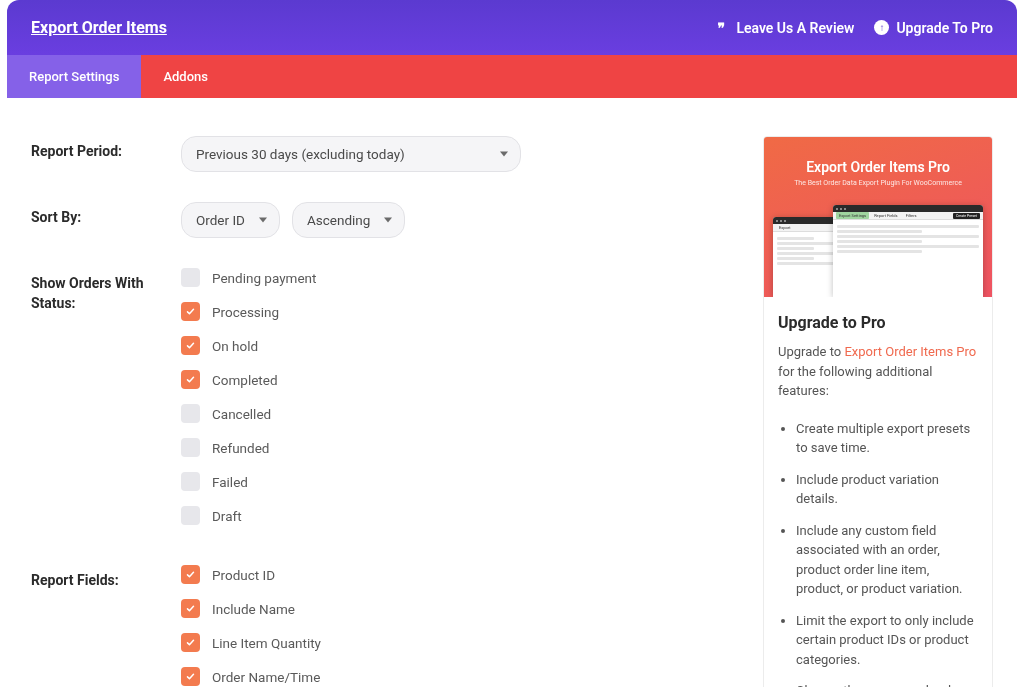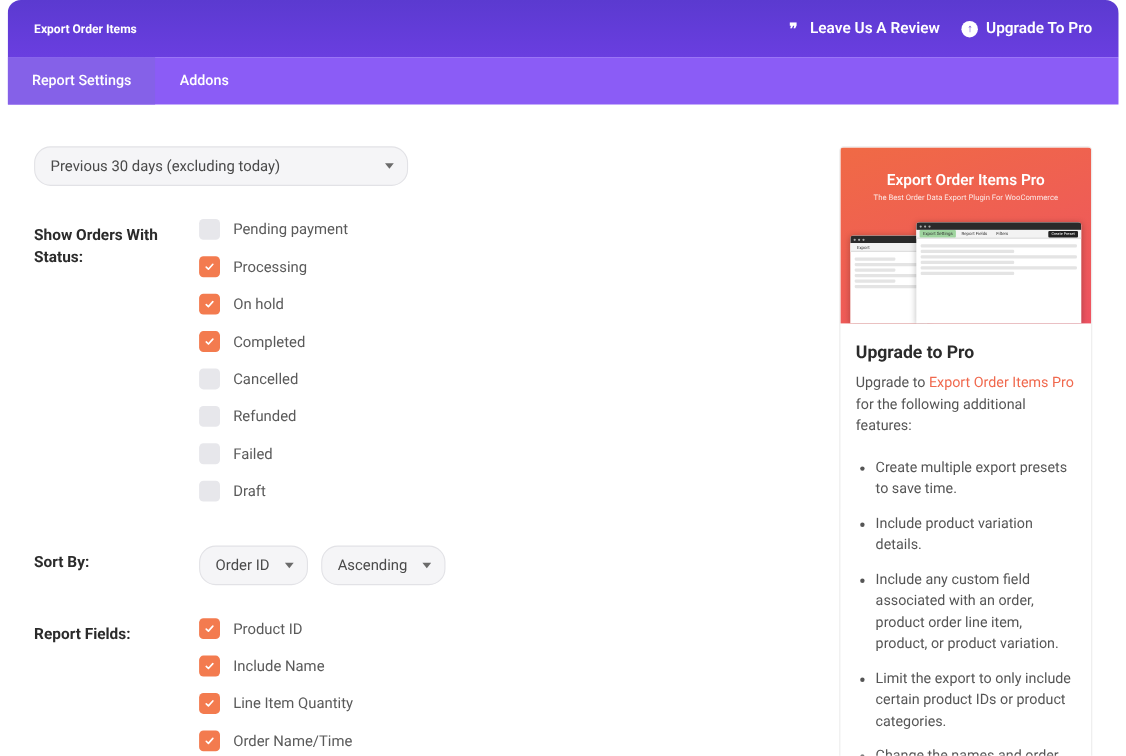--- a/index.html
+++ b/index.html
@@ -19,36 +19,36 @@
 }
 .header {
   background: #5b3ad0;
   background: linear-gradient(180deg, #5b3ad0 0%, #6a3ee0 100%);
   color: #fff;
   padding: 18px 24px;
   display: flex;
   justify-content: space-between;
   align-items: center;
 }
-.header .title { font-weight: 700; font-size: 11px; }
+.header .title { font-weight: 700; font-size: 16px; text-decoration: underline; }
 .header .links { display: flex; gap: 20px; align-items: center; }
 .header .links a {
   color: #fff; text-decoration: none; font-size: 14px; font-weight: 600;
   display: inline-flex; align-items: center; gap: 7px;
 }
 .header .icon {
   display: inline-flex; align-items: center; justify-content: center;
   width: 16px; height: 16px; font-size: 14px;
 }
 .header .icon-circle {
   background: #fff; color: #5b3ad0; border-radius: 50%;
   width: 15px; height: 15px; font-size: 10px; font-weight: 900;
 }
 .tabs {
-  background: #8b5cf6;
+  background: #ef4444;
   display: flex;
 }
 .tabs .tab {
   padding: 14px 22px;
   font-size: 13px;
   color: #fff;
   font-weight: 500;
   cursor: pointer;
 }
 .tabs .tab.active { background: #8561e8; }
@@ -186,91 +186,92 @@
 
   <div class="tabs">
     <div class="tab active">Report Settings</div>
     <div class="tab">Addons</div>
   </div>
 
   <div class="content">
     <div class="main">
 
       <div class="row">
+        <div class="label">Report Period:</div>
         <div class="field">
           <div class="select-box wide">
             <span>Previous 30 days (excluding today)</span>
             <span class="caret"></span>
           </div>
-        </div>
-      </div>
-
-      <div class="row" style="margin-bottom:40px;">
-        <div class="label">Show Orders With Status:</div>
-        <div class="field">
-          <div class="checkbox-list" id="status-list">
-              <div class="checkbox-item">
-                <span class="checkbox-box"></span>
-                <span class="checkbox-label">Pending payment</span>
-              </div>
-              <div class="checkbox-item">
-                <span class="checkbox-box checked">
-                  <svg class="check-svg" viewBox="0 0 12 12">
-                    <path d="M2 6.5 L4.6 9 L10 3" stroke="#fff" stroke-width="2" fill="none" stroke-linecap="round" stroke-linejoin="round"></path>
-                  </svg>
-                </span>
-                <span class="checkbox-label">Processing</span>
-              </div>
-              <div class="checkbox-item">
-                <span class="checkbox-box checked">
-                  <svg class="check-svg" viewBox="0 0 12 12">
-                    <path d="M2 6.5 L4.6 9 L10 3" stroke="#fff" stroke-width="2" fill="none" stroke-linecap="round" stroke-linejoin="round"></path>
-                  </svg>
-                </span>
-                <span class="checkbox-label">On hold</span>
-              </div>
-              <div class="checkbox-item">
-                <span class="checkbox-box checked">
-                  <svg class="check-svg" viewBox="0 0 12 12">
-                    <path d="M2 6.5 L4.6 9 L10 3" stroke="#fff" stroke-width="2" fill="none" stroke-linecap="round" stroke-linejoin="round"></path>
-                  </svg>
-                </span>
-                <span class="checkbox-label">Completed</span>
-              </div>
-              <div class="checkbox-item">
-                <span class="checkbox-box"></span>
-                <span class="checkbox-label">Cancelled</span>
-              </div>
-              <div class="checkbox-item">
-                <span class="checkbox-box"></span>
-                <span class="checkbox-label">Refunded</span>
-              </div>
-              <div class="checkbox-item">
-                <span class="checkbox-box"></span>
-                <span class="checkbox-label">Failed</span>
-              </div>
-              <div class="checkbox-item">
-                <span class="checkbox-box"></span>
-                <span class="checkbox-label">Draft</span>
-              </div>
-            </div>
         </div>
       </div>
 
       <div class="row">
         <div class="label">Sort By:</div>
         <div class="field inline-selects">
           <div class="select-box" style="min-width:92px;">
             <span>Order ID</span>
             <span class="caret"></span>
           </div>
           <div class="select-box" style="min-width:100px;">
             <span>Ascending</span>
             <span class="caret"></span>
           </div>
+        </div>
+      </div>
+
+      <div class="row" style="margin-bottom:40px;">
+        <div class="label">Show Orders With Status:</div>
+        <div class="field">
+          <div class="checkbox-list" id="status-list">
+              <div class="checkbox-item">
+                <span class="checkbox-box"></span>
+                <span class="checkbox-label">Pending payment</span>
+              </div>
+              <div class="checkbox-item">
+                <span class="checkbox-box checked">
+                  <svg class="check-svg" viewBox="0 0 12 12">
+                    <path d="M2 6.5 L4.6 9 L10 3" stroke="#fff" stroke-width="2" fill="none" stroke-linecap="round" stroke-linejoin="round"></path>
+                  </svg>
+                </span>
+                <span class="checkbox-label">Processing</span>
+              </div>
+              <div class="checkbox-item">
+                <span class="checkbox-box checked">
+                  <svg class="check-svg" viewBox="0 0 12 12">
+                    <path d="M2 6.5 L4.6 9 L10 3" stroke="#fff" stroke-width="2" fill="none" stroke-linecap="round" stroke-linejoin="round"></path>
+                  </svg>
+                </span>
+                <span class="checkbox-label">On hold</span>
+              </div>
+              <div class="checkbox-item">
+                <span class="checkbox-box checked">
+                  <svg class="check-svg" viewBox="0 0 12 12">
+                    <path d="M2 6.5 L4.6 9 L10 3" stroke="#fff" stroke-width="2" fill="none" stroke-linecap="round" stroke-linejoin="round"></path>
+                  </svg>
+                </span>
+                <span class="checkbox-label">Completed</span>
+              </div>
+              <div class="checkbox-item">
+                <span class="checkbox-box"></span>
+                <span class="checkbox-label">Cancelled</span>
+              </div>
+              <div class="checkbox-item">
+                <span class="checkbox-box"></span>
+                <span class="checkbox-label">Refunded</span>
+              </div>
+              <div class="checkbox-item">
+                <span class="checkbox-box"></span>
+                <span class="checkbox-label">Failed</span>
+              </div>
+              <div class="checkbox-item">
+                <span class="checkbox-box"></span>
+                <span class="checkbox-label">Draft</span>
+              </div>
+            </div>
         </div>
       </div>
 
       <div class="row">
         <div class="label">Report Fields:</div>
         <div class="field">
           <div class="checkbox-list" id="fields-list">
               <div class="checkbox-item">
                 <span class="checkbox-box checked">
                   <svg class="check-svg" viewBox="0 0 12 12">

